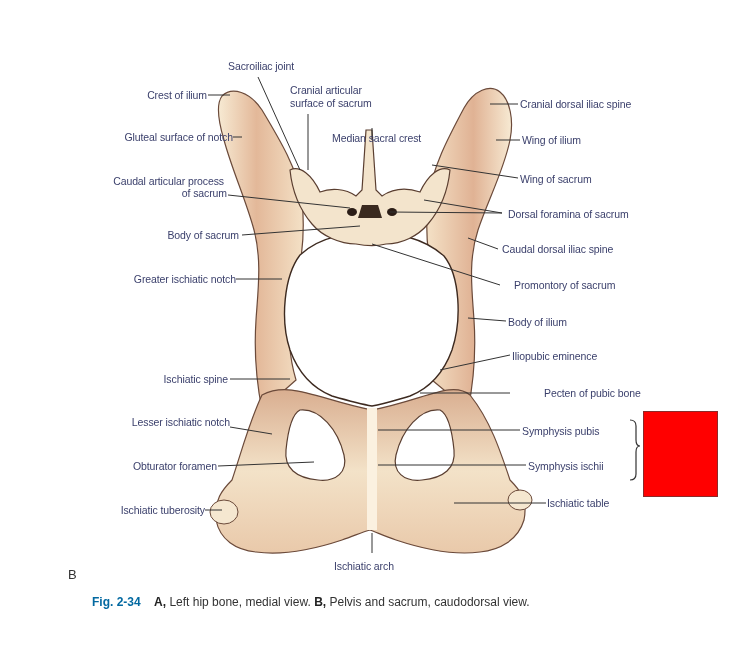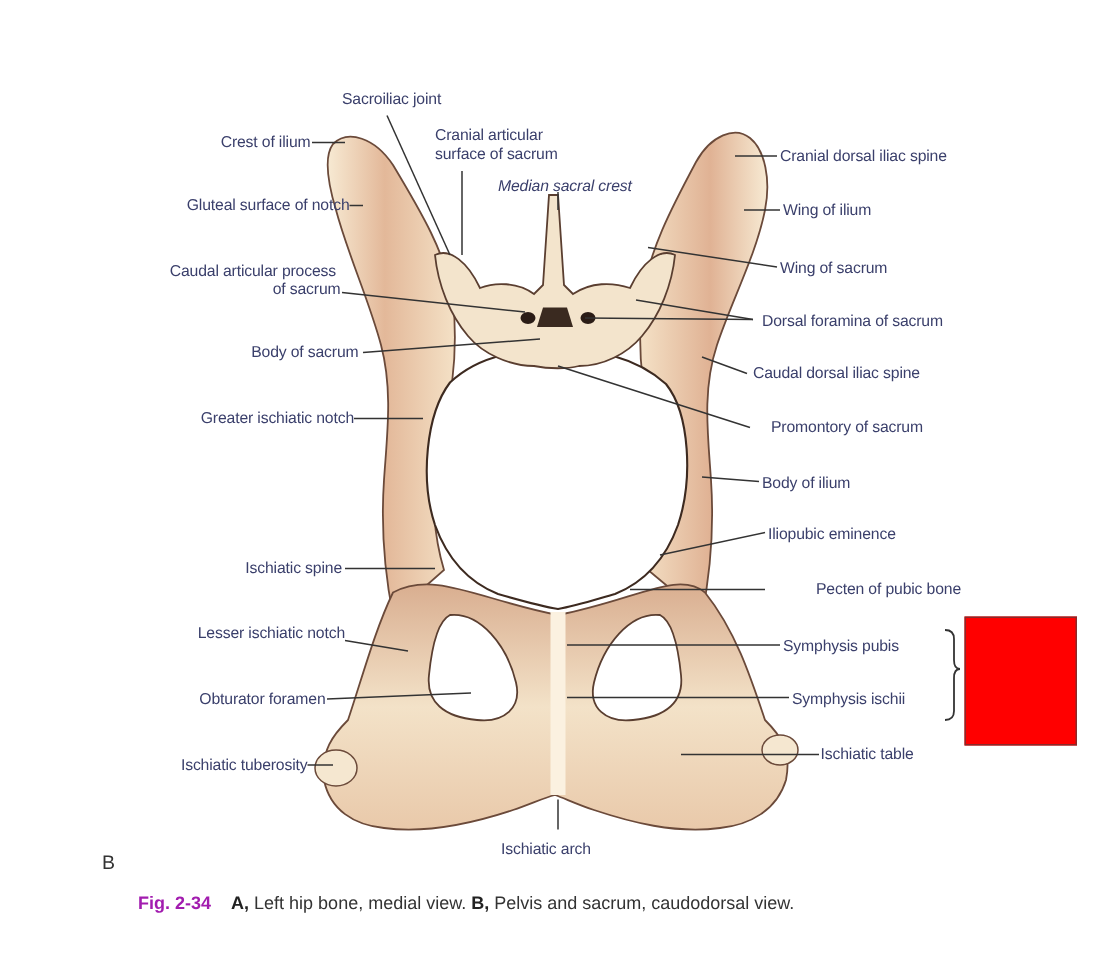--- a/index.html
+++ b/index.html
@@ -3,21 +3,21 @@
 <meta charset="utf-8">
 <style>
   html, body { margin:0; padding:0; background:#ffffff; }
   body { width:744px; height:645px; position:relative; overflow:hidden; font-family:"Liberation Sans", sans-serif; }
   .stage { position:absolute; left:0; top:0; width:744px; height:645px; }
   svg.art { position:absolute; left:0; top:0; }
   .lbl { position:absolute; font-size:10.5px; color:#3a3f6b; white-space:nowrap; line-height:12px; letter-spacing:-0.1px; }
   .lbl.r { text-align:right; }
   .panel-letter { position:absolute; left:68px; top:567px; font-size:13px; color:#333; }
   .caption { position:absolute; left:92px; top:595px; font-size:12px; color:#333; white-space:nowrap; }
-  .caption .fig { color:#a21caf; font-weight:bold; margin-right:10px; }
+  .caption .fig { color:#0369a1; font-weight:bold; margin-right:10px; }
   .caption b { color:#222; }
   .redbox { position:absolute; left:643px; top:411px; width:75px; height:86px; background:#ff0000; border:1px solid #8a2a2a; box-sizing:border-box; }
 </style>
 </head>
 <body>
 
 <div class="stage">
 
   <svg class="art" width="744" height="645" viewBox="0 0 744 645">
     <defs>
@@ -87,21 +87,21 @@
       <line x1="378" y1="465" x2="526" y2="465"></line>
       <line x1="454" y1="503" x2="546" y2="503"></line>
     </g>
 
     <path d="M630,420 Q636,420 636,426 L636,440 Q636,446 640,446 Q636,446 636,452 L636,474 Q636,480 630,480" stroke="#333" stroke-width="1.2" fill="none"></path>
   </svg>
 
   <span class="lbl" style="left:228px;top:60px;text-align:center;">Sacroiliac joint</span>
   <span class="lbl" style="left:290px;top:84px;">Cranial articular</span>
   <span class="lbl" style="left:290px;top:97px;">surface of sacrum</span>
-  <span class="lbl" style="left:332px;top:118px;font-style:italic;">Median sacral crest</span>
+  <span class="lbl" style="left:332px;top:132px;">Median sacral crest</span>
   <span class="lbl r" style="right:537px;top:89px;">Crest of ilium</span>
   <span class="lbl r" style="right:511px;top:131px;">Gluteal surface of notch</span>
   <span class="lbl r" style="right:520px;top:175px;">Caudal articular process</span>
   <span class="lbl r" style="right:517px;top:187px;">of sacrum</span>
   <span class="lbl r" style="right:505px;top:229px;">Body of sacrum</span>
   <span class="lbl r" style="right:508px;top:273px;">Greater ischiatic notch</span>
   <span class="lbl r" style="right:516px;top:373px;padding-left:23px;">Ischiatic spine</span>
   <span class="lbl r" style="right:514px;top:416px;">Lesser ischiatic notch</span>
   <span class="lbl r" style="right:527px;top:460px;">Obturator foramen</span>
   <span class="lbl r" style="right:539px;top:504px;">Ischiatic tuberosity</span>

